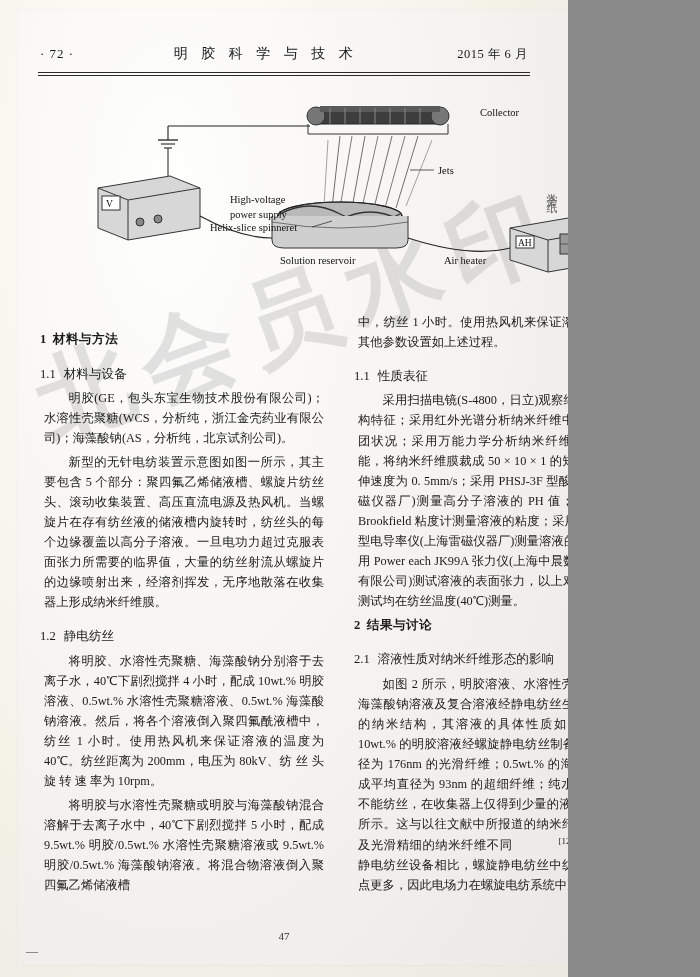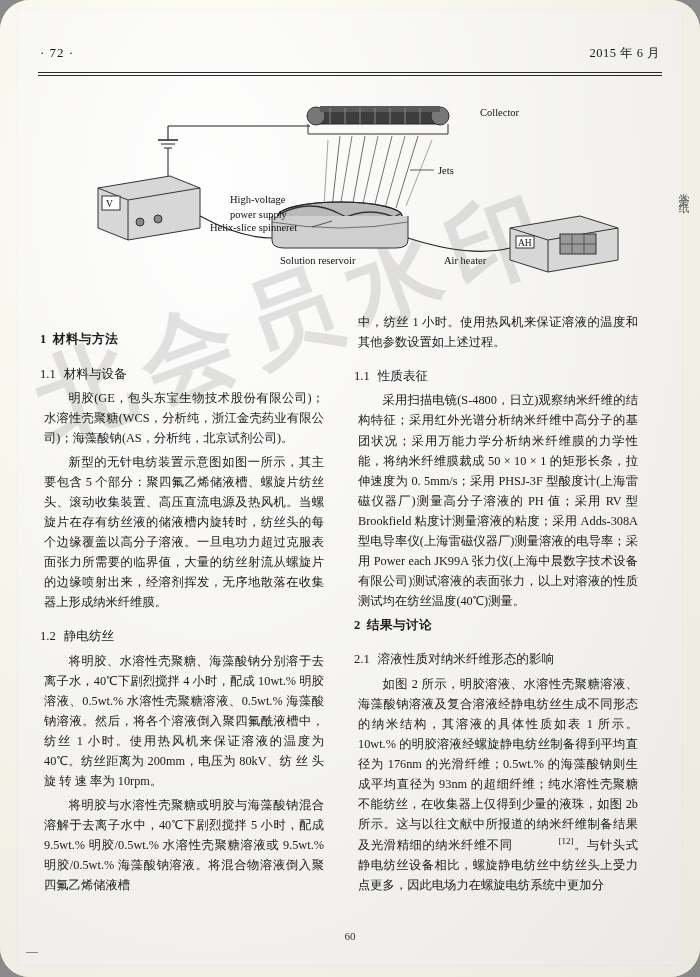--- a/index.html
+++ b/index.html
@@ -2,27 +2,26 @@
 <html><head>
 <meta charset="utf-8">
 <style>
   html, body {
     margin: 0;
     padding: 0;
     background: #8a8a8a;
   }
   .page {
     position: relative;
-    width: 700px;
+    width: 568px;
     height: 977px;
     background: #fef9c3;
     overflow: hidden;
     font-family: "Liberation Serif", serif;
     color: #1a1a1a;
-    border-radius: 30px;
   }
   
   .paper-tint {
     position: absolute;
     inset: 0;
     background:
       radial-gradient(ellipse at 30% 20%, rgba(255,255,255,0.9), rgba(242,241,238,0.85) 60%, rgba(232,231,227,0.9) 100%);
     pointer-events: none;
   }
   .sheet {
@@ -184,20 +183,21 @@
 </style>
 </head>
 <body>
 
 <div class="page">
   <div class="sheet"></div>
   <div class="paper-tint"></div>
 
   <div class="runhead">
     <div class="pno">· 72 ·</div>
+    <div class="jtitle">明 胶 科 学 与 技 术</div>
     <div class="date">2015 年 6 月</div>
   </div>
   <div class="rule-top"></div>
   <div class="rule-top2"></div>
 
   <div class="watermark">北会员水印</div>
 
   <div class="figure-wrap">
     <svg width="600" height="190" viewBox="0 0 600 190">
 
@@ -313,15 +313,15 @@
         <span class="num">2</span><span>结果与讨论</span>
       </div>
       <div class="sub-h">
         <span class="num">2.1</span><span>溶液性质对纳米纤维形态的影响</span>
       </div>
       <p class="para">如图 2 所示，明胶溶液、水溶性壳聚糖溶液、海藻酸钠溶液及复合溶液经静电纺丝生成不同形态的纳米结构，其溶液的具体性质如表 1 所示。10wt.% 的明胶溶液经螺旋静电纺丝制备得到平均直径为 176nm 的光滑纤维；0.5wt.% 的海藻酸钠则生成平均直径为 93nm 的超细纤维；纯水溶性壳聚糖不能纺丝，在收集器上仅得到少量的液珠，如图 2b 所示。这与以往文献中所报道的纳米纤维制备结果及光滑精细的纳米纤维不同<sup>[12]</sup>。与针头式静电纺丝设备相比，螺旋静电纺丝中纺丝头上受力点更多，因此电场力在螺旋电纺系统中更加分</p>
     </div>
   </div>
 
   <div class="edge-marks">学会 纸</div>
-  <div class="footer-page">60</div>
+  <div class="footer-page">47</div>
   <div class="corner-dash">—</div>
 </div>
 
 </body></html>

